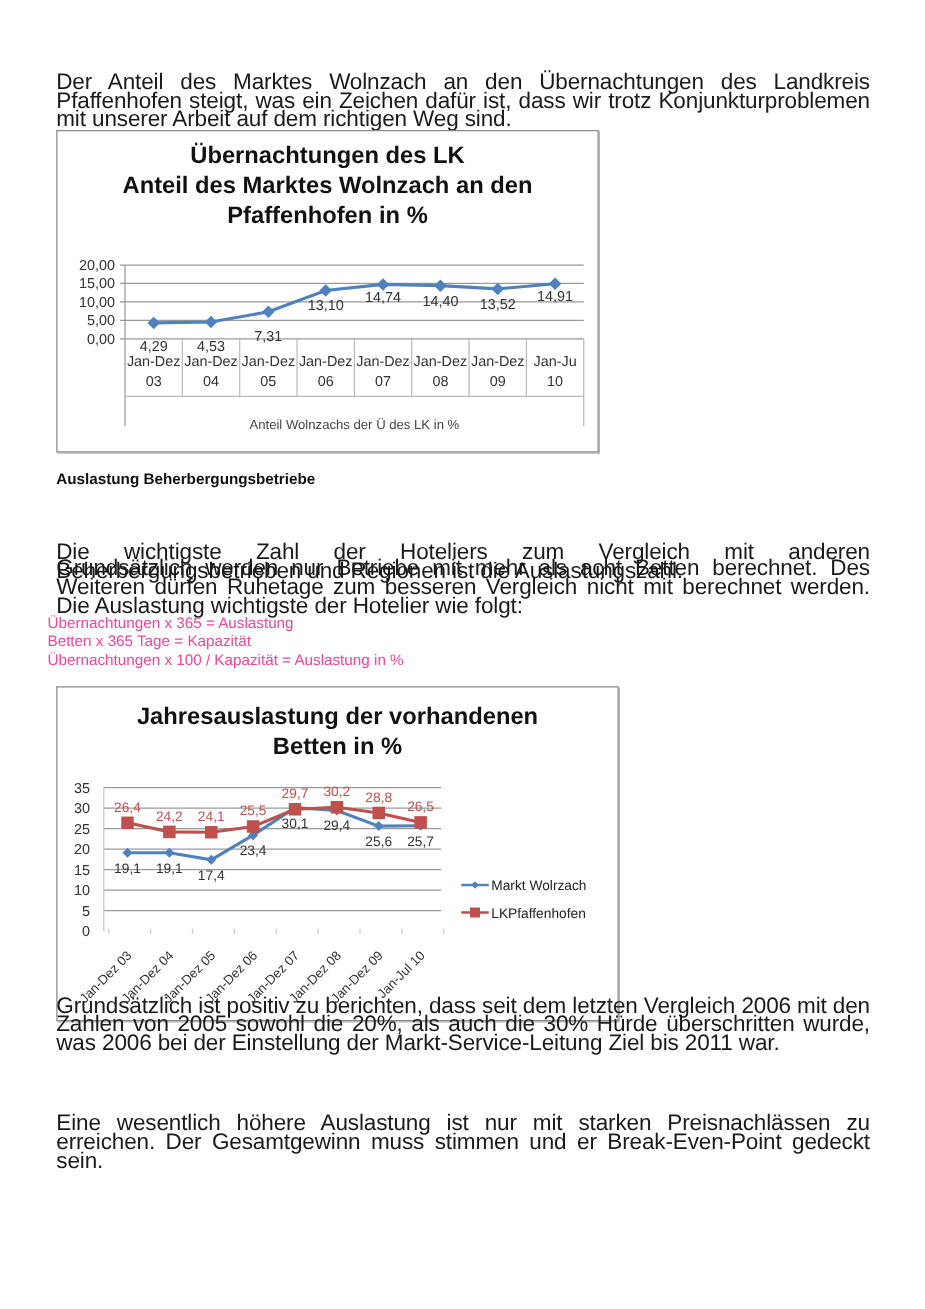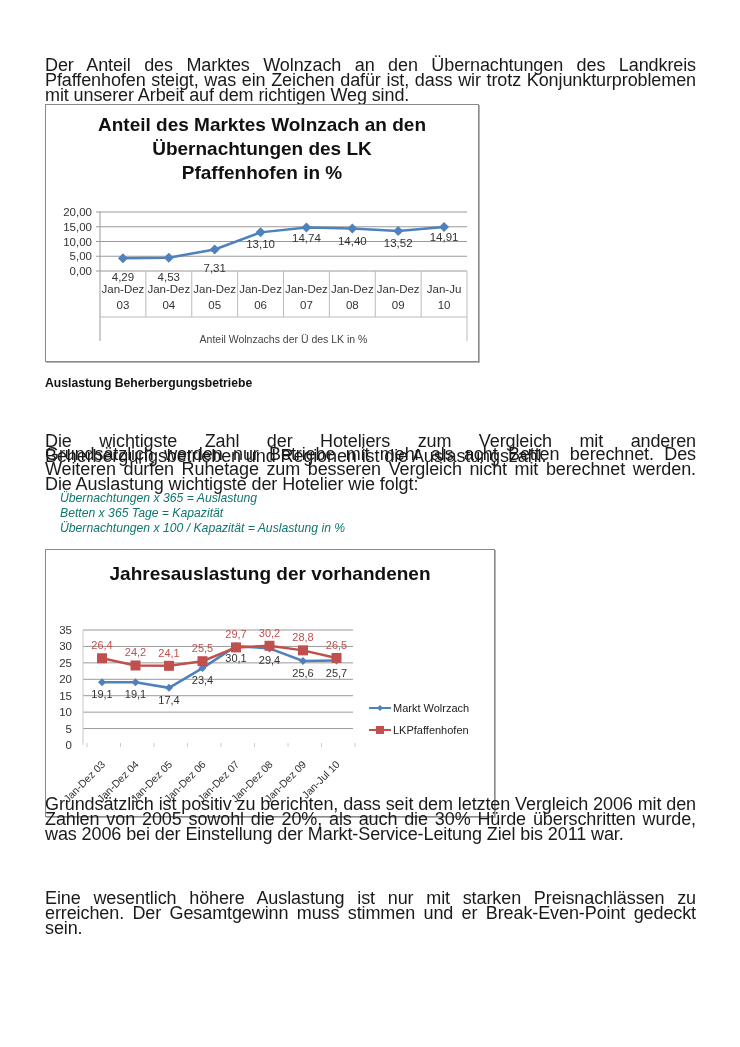--- a/index.html
+++ b/index.html
@@ -1,35 +1,35 @@
 <!DOCTYPE html>
 <html><head>
 <meta charset="utf-8">
 <style>
   html, body { margin: 0; padding: 0; background: #ffffff; }
   body { width: 740px; height: 1047px; position: relative; overflow: hidden;
          font-family: "Liberation Sans", sans-serif; color: #111; }
   .para { position: absolute; left: 45px; width: 651px; font-size: 18px; line-height: 15px;
           text-align: justify; text-align-last: left; color: #1a1a1a; letter-spacing: -0.1px; }
   .heading { position: absolute; left: 45px; font-size: 12.2px; font-weight: bold; color: #111; }
-  .line { position: absolute; left: 60px; font-size: 12.2px; line-height: 15px; color: #0f766e; white-space: nowrap; font-style: italic; }
+  .line { position: absolute; left: 38px; font-size: 12.2px; line-height: 15px; color: #ec4899; white-space: nowrap; }
   .chart-frame { position: absolute; border: 1px solid #8a8a8a; box-shadow: 1px 1px 0 #b5b5b5; background: #fff; }
   .chart-title { position: absolute; left: 0; right: 0; text-align: center; font-family: "Liberation Sans", sans-serif;
                  font-weight: bold; color: #111; font-size: 19px; line-height: 24px; }
   svg text { font-family: "Liberation Sans", sans-serif; }
 </style>
 </head>
 <body>
 
 <div class="para" style="top:58px;">Der Anteil des Marktes Wolnzach an den Übernachtungen des Landkreis Pfaffenhofen steigt, was ein Zeichen dafür ist, dass wir trotz Konjunkturproblemen mit unserer Arbeit auf dem richtigen Weg sind.</div>
 
 <div class="chart-frame" style="left:45px; top:104px; width:432px; height:256px;">
   <div class="chart-title" style="top:8px;">
+    <div>Übernachtungen des LK</div>
     <div>Anteil des Marktes Wolnzach an den</div>
-    <div>Übernachtungen des LK</div>
     <div>Pfaffenhofen in %</div>
   </div>
   <svg id="chart1" width="432" height="256" style="position:absolute;left:0;top:0;">
       <line x1="50" x2="421" y1="166" y2="166" stroke="#9a9a9a" stroke-width="1"></line>
       <text x="46" y="170" text-anchor="end" font-size="11.5" fill="#333">0,00</text>
       <line x1="50" x2="421" y1="151.25" y2="151.25" stroke="#9a9a9a" stroke-width="1"></line>
       <text x="46" y="155.25" text-anchor="end" font-size="11.5" fill="#333">5,00</text>
       <line x1="50" x2="421" y1="136.5" y2="136.5" stroke="#9a9a9a" stroke-width="1"></line>
       <text x="46" y="140.5" text-anchor="end" font-size="11.5" fill="#333">10,00</text>
       <line x1="50" x2="421" y1="121.75" y2="121.75" stroke="#9a9a9a" stroke-width="1"></line>
@@ -86,20 +86,21 @@
 <div class="heading" style="top:376px;text-align:right;">Auslastung Beherbergungsbetriebe</div>
 <div class="para" style="top:403px;margin-top:31px;">Die wichtigste Zahl der Hoteliers zum Vergleich mit anderen Beherbergungsbetrieben und Regionen ist die Auslastungszahl.</div>
 <div class="para" style="top:447px;">Grundsätzlich werden nur Betriebe mit mehr als acht Betten berechnet. Des Weiteren dürfen Ruhetage zum besseren Vergleich nicht mit berechnet werden. Die Auslastung wichtigste der Hotelier wie folgt:</div>
 <div class="line" style="top:491px;">Übernachtungen x 365 = Auslastung</div>
 <div class="line" style="top:506px;">Betten x 365 Tage = Kapazität</div>
 <div class="line" style="top:521px;">Übernachtungen x 100 / Kapazität = Auslastung in %</div>
 
 <div class="chart-frame" style="left:45px; top:549px; width:448px; height:266px;">
   <div class="chart-title" style="top:12px;">
     <div>Jahresauslastung der vorhandenen</div>
+    <div>Betten in %</div>
   </div>
   <svg id="chart2" width="448" height="266" style="position:absolute;left:0;top:0;">
       <text x="26" y="199" text-anchor="end" font-size="11.5" fill="#333">0</text>
       <line x1="37" x2="307" y1="178.57142857142858" y2="178.57142857142858" stroke="#9a9a9a" stroke-width="1"></line>
       <text x="26" y="182.57142857142858" text-anchor="end" font-size="11.5" fill="#333">5</text>
       <line x1="37" x2="307" y1="162.14285714285714" y2="162.14285714285714" stroke="#9a9a9a" stroke-width="1"></line>
       <text x="26" y="166.14285714285714" text-anchor="end" font-size="11.5" fill="#333">10</text>
       <line x1="37" x2="307" y1="145.71428571428572" y2="145.71428571428572" stroke="#9a9a9a" stroke-width="1"></line>
       <text x="26" y="149.71428571428572" text-anchor="end" font-size="11.5" fill="#333">15</text>
       <line x1="37" x2="307" y1="129.28571428571428" y2="129.28571428571428" stroke="#9a9a9a" stroke-width="1"></line>

